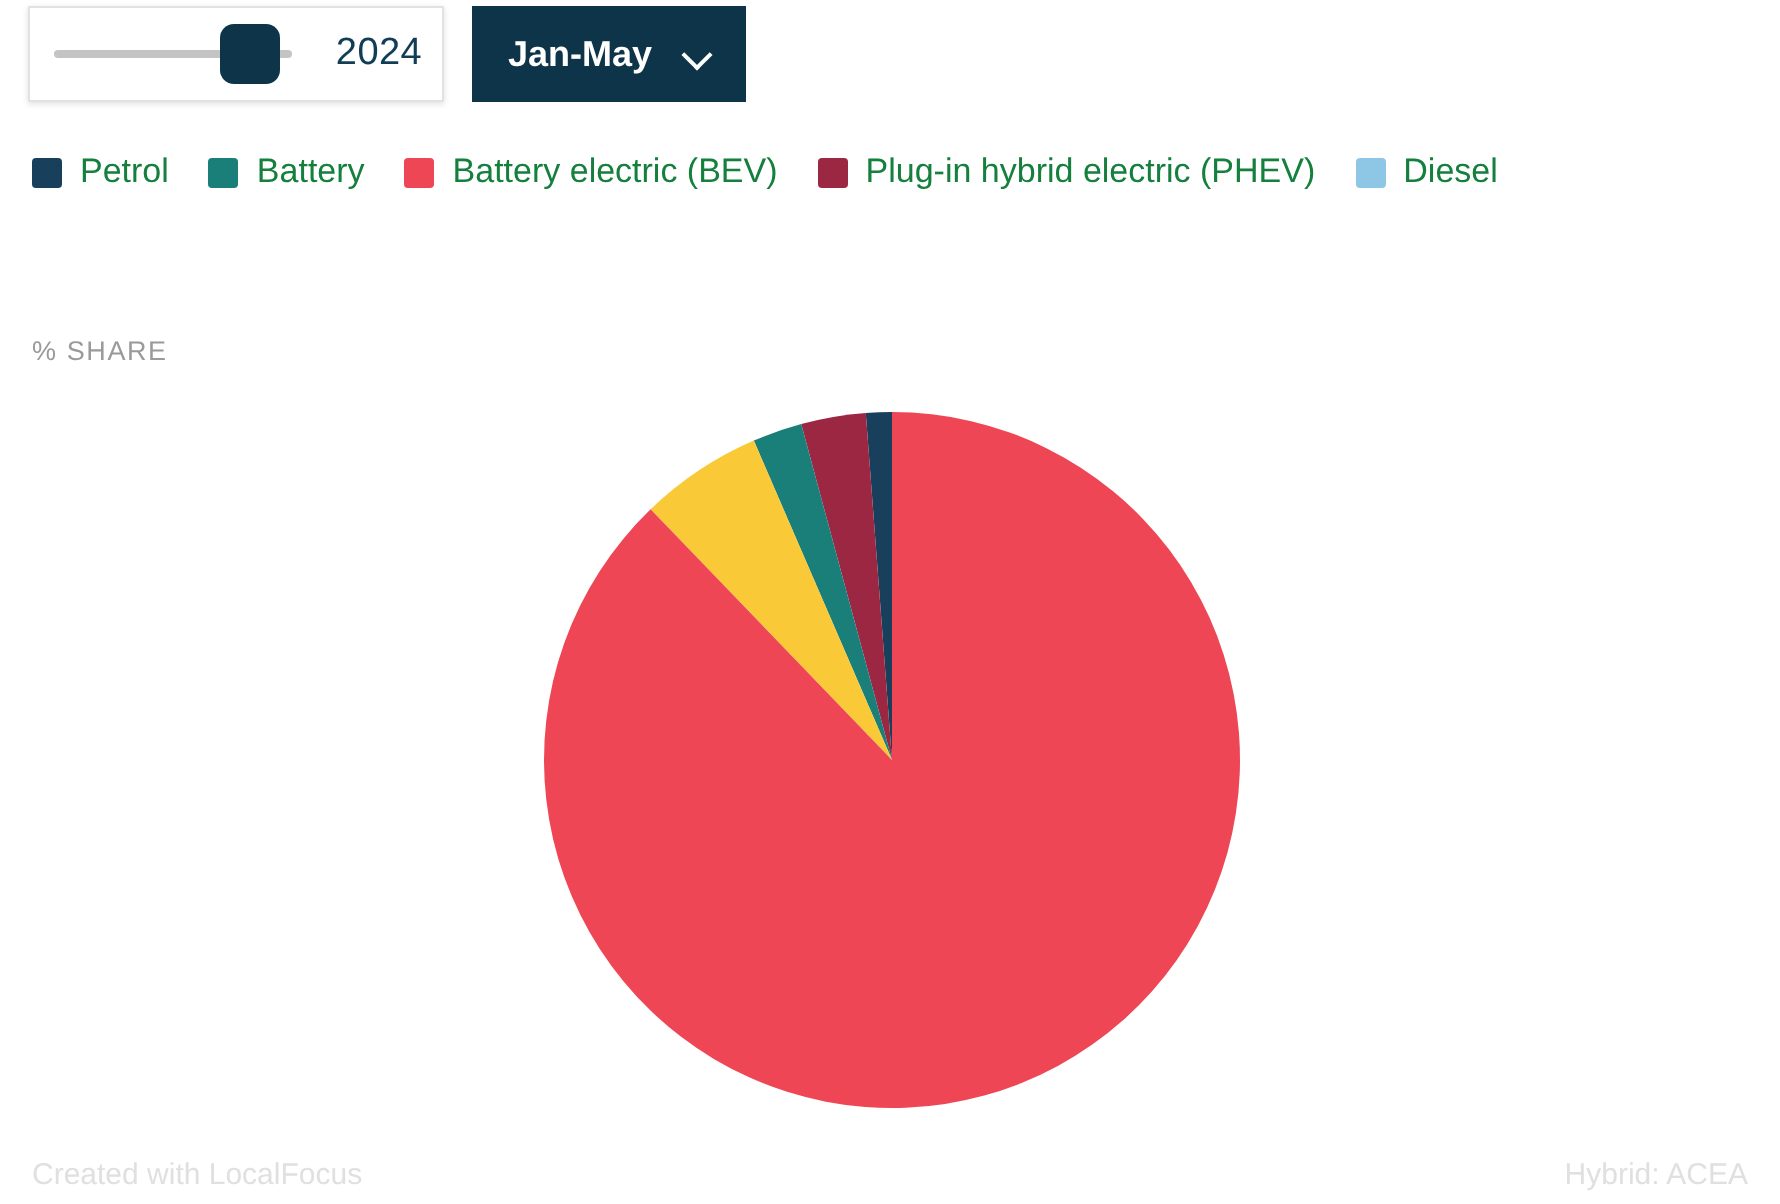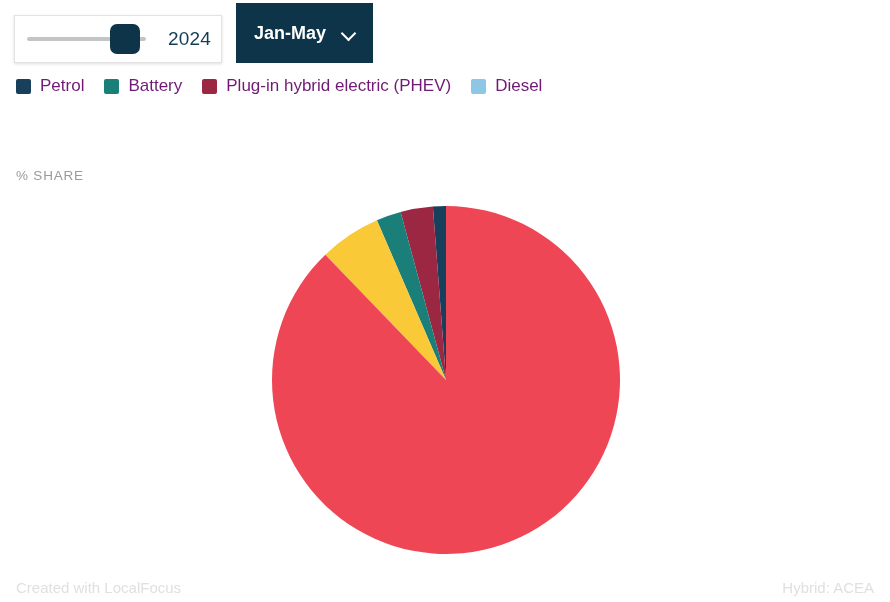--- a/index.html
+++ b/index.html
@@ -15,21 +15,21 @@
     position: relative;
     color: #0f2e45;
   }
 
   
   .controls {
     position: absolute;
     top: 3px;
     left: 14px;
     display: flex;
-    align-items: flex-end;
+    align-items: flex-start;
     gap: 14px;
   }
 
   .slider-box {
     width: 208px;
     height: 48px;
     background: #ffffff;
     border: 1px solid #e2e2e2;
     box-shadow: 0 1px 3px rgba(0,0,0,0.13);
     display: flex;
@@ -62,21 +62,21 @@
   }
   .slider-value {
     font-size: 19px;
     color: #113d57;
     margin-left: 12px;
     letter-spacing: 0.2px;
     white-space: nowrap;
   }
 
   .dropdown {
-    height: 60px;
+    height: 48px;
     background: #0e3449;
     color: #ffffff;
     display: flex;
     align-items: center;
     gap: 16px;
     padding: 0 18px;
     box-sizing: border-box;
     font-size: 18px;
     font-weight: bold;
     cursor: pointer;
@@ -120,21 +120,21 @@
   }
   .legend-swatch {
     width: 15px;
     height: 15px;
     border-radius: 2px;
     margin-right: 9px;
     flex: 0 0 auto;
   }
   .legend-label {
     font-size: 17px;
-    color: #701a75;
+    color: #15803d;
   }
 
   
   .axis-label {
     position: absolute;
     top: 168px;
     left: 16px;
     font-size: 13.5px;
     letter-spacing: 0.8px;
     color: #9a9a9a;
@@ -189,20 +189,24 @@
 </div>
 
 <div class="legend">
   <div class="legend-item">
     <span class="legend-swatch" style="background: rgb(24, 64, 92);"></span>
     <span class="legend-label">Petrol</span>
   </div>
   <div class="legend-item">
     <span class="legend-swatch" style="background: rgb(26, 127, 121);"></span>
     <span class="legend-label">Battery</span>
+  </div>
+  <div class="legend-item">
+    <span class="legend-swatch" style="background: rgb(239, 70, 85);"></span>
+    <span class="legend-label">Battery electric (BEV)</span>
   </div>
   <div class="legend-item">
     <span class="legend-swatch" style="background: rgb(155, 39, 67);"></span>
     <span class="legend-label">Plug-in hybrid electric (PHEV)</span>
   </div>
   <div class="legend-item">
     <span class="legend-swatch" style="background: rgb(142, 198, 230);"></span>
     <span class="legend-label">Diesel</span>
   </div>
 </div>

